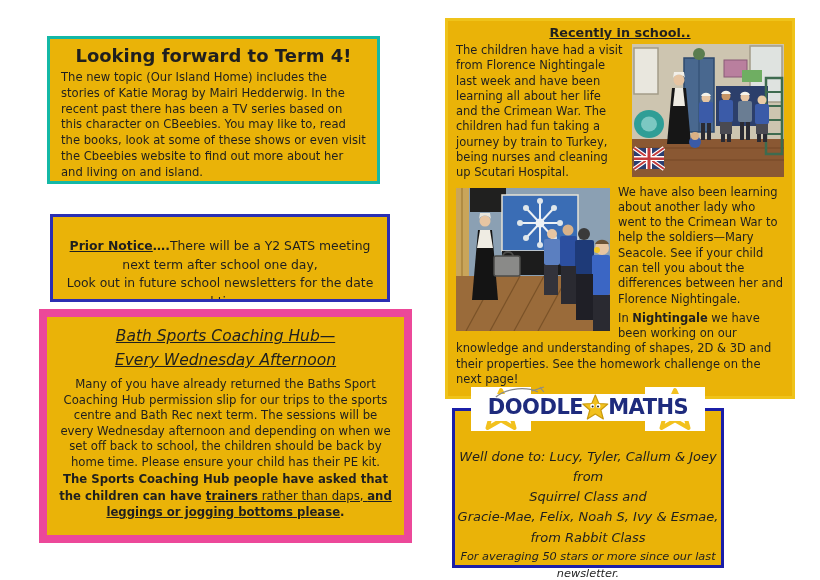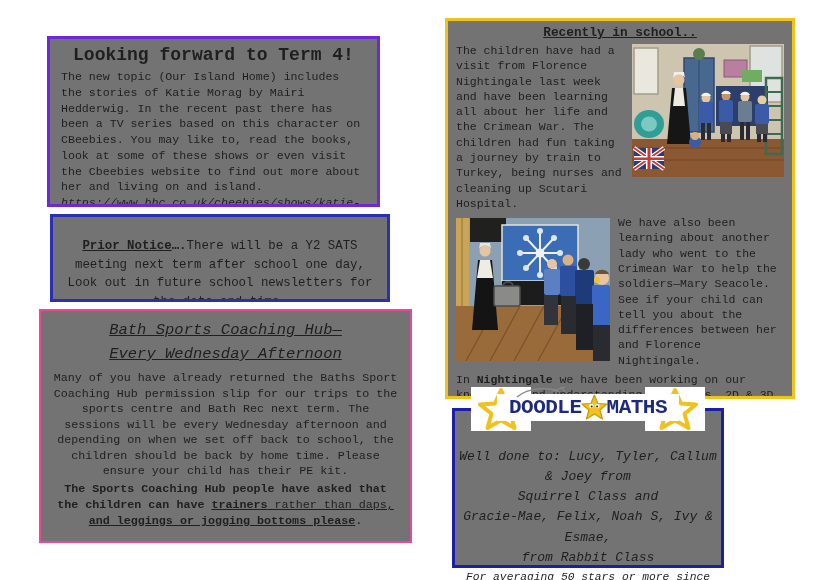--- a/index.html
+++ b/index.html
@@ -1,35 +1,35 @@
 <!DOCTYPE html>
 <html><head>
 <meta charset="utf-8">
 <style>
   * { margin:0; padding:0; box-sizing:border-box; }
   html,body { background:#fff; }
   .page {
     position:relative; width:820px; height:580px; background:#ffffff;
     font-family:"DejaVu Sans", sans-serif; color:#1f1f1f; overflow:hidden;
   }
-  .box { position:absolute; background:#737373; overflow:hidden;font-family:Liberation Mono, monospace; }
-
-  
-  .box-term4 { left:47px; top:36px; width:333px; height:171px; border:3px solid #6d28d9; padding:6px 11px 4px; }
+  .box { position:absolute; background:#eab308; overflow:hidden; }
+
+  
+  .box-term4 { left:47px; top:36px; width:333px; height:148px; border:3px solid #14b8a6; padding:6px 11px 4px; }
   .term4-title { font-weight:bold; font-size:18px; text-align:center; margin-bottom:4px; }
   .term4-body { font-size:11.6px; line-height:1.36; }
   .term4-link { display:inline-block; margin-top:1px; font-size:11.6px; font-style:italic; text-decoration:underline; color:#1f1f1f; }
 
   
   .box-prior { left:50px; top:214px; width:340px; height:88px; border:3px solid #2B2FB3; padding:20px 10px; text-align:center; font-size:12.4px; line-height:1.5; }
   .prior-label { font-weight:bold; text-decoration:underline; }
   .prior-dots { font-weight:bold; }
 
   
-  .box-sports { left:39px; top:309px; width:373px; height:234px; border:2px solid #ec4899; padding:7px 10px; text-align:center; }
+  .box-sports { left:39px; top:309px; width:373px; height:234px; border:8px solid #ec4899; padding:7px 10px; text-align:center; }
   .sports-title { font-style:italic; font-size:15.5px; line-height:1.55; }
   .sports-title span { text-decoration:underline; }
   .sports-body { font-size:11.7px; line-height:1.33; margin-top:5px; }
   .sports-ask { font-size:11.7px; line-height:1.38; margin-top:1px; }
   .b { font-weight:bold; }
   .u { text-decoration:underline; }
 
   
   .box-recently { left:445px; top:18px; width:350px; height:381px; border:3px solid #EFC31A; padding:3px 8px 4px; font-size:11.5px; line-height:1.33; }
   .recently-title { text-align:center; font-weight:bold; text-decoration:underline; font-size:12.8px; margin-bottom:2px; }

